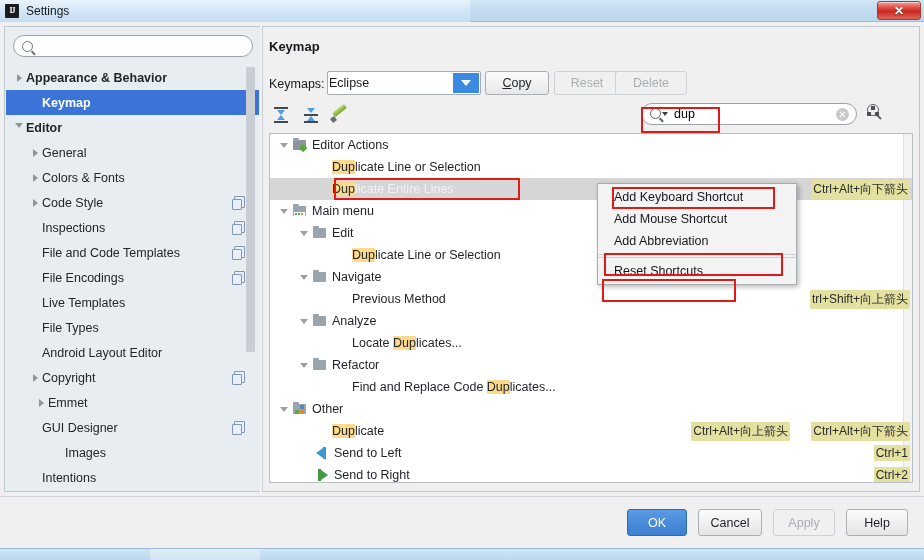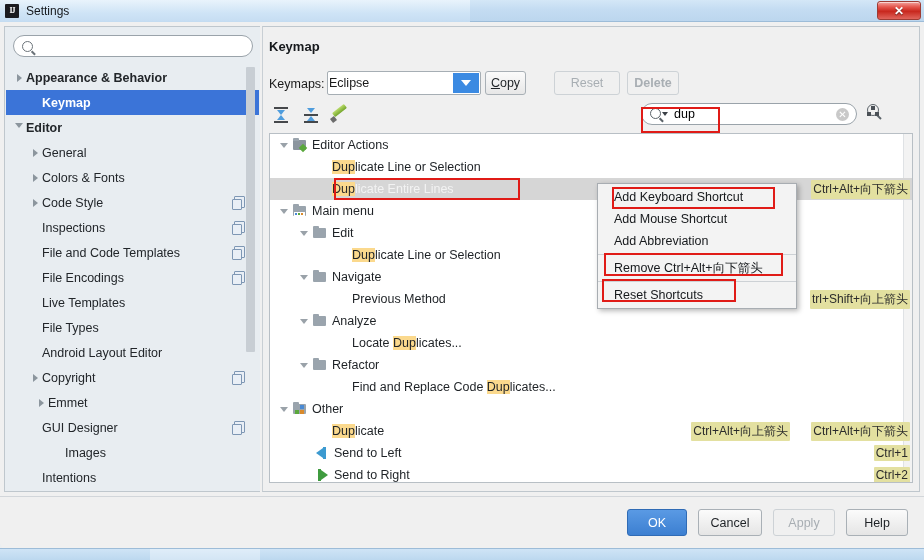--- a/index.html
+++ b/index.html
@@ -177,23 +177,23 @@
   }
   .btn {
     position: absolute; height: 24px;
     background: linear-gradient(to bottom, #fbfbfb, #e7e7e7);
     border: 1px solid #a9b0b6; border-radius: 3px;
     display: flex; align-items: center; justify-content: center;
     font-size: 12.5px; color: #1e2226; cursor: pointer;
   }
   .btn.dis { color: #a8aeb3; background: #f0f0f0; border-color: #cdd2d6; cursor: default; }
   .btn u { text-decoration: underline; }
-  #btn-copy   { left: 222px; top: 44px; width: 41px; align-items: center; }
+  #btn-copy   { left: 222px; top: 44px; width: 64px; align-items: center; }
   #btn-reset  { left: 291px; top: 44px; width: 66px; }
-  #btn-delete { left: 364px; top: 44px; width: 52px; font-weight: bold; }
+  #btn-delete { left: 352px; top: 44px; width: 72px; }
 
   .tbar { position: absolute; left: 8px; top: 78px; display: flex; gap: 10px; }
   .tbtn { width: 20px; height: 20px; position: relative; cursor: pointer; }
 
   
   .ic-exp::before, .ic-exp::after {
     content: ""; position: absolute; left: 3px; width: 14px; height: 2px; background: #45484b;
   }
   .ic-exp::before { top: 2px; }
   .ic-exp::after  { top: 16px; }
@@ -732,21 +732,20 @@
           <span class="sc" style="right: 2px;">Ctrl+2</span>
         </div>
       </div>
   </div>
 
   <div class="ctxmenu" id="ctx-menu">
       <div class="ctxitem">Add Keyboard Shortcut</div>
       <div class="ctxitem">Add Mouse Shortcut</div>
       <div class="ctxitem">Add Abbreviation</div>
       <div class="ctxsep"></div>
-      <div class="ctxitem">Remove Ctrl+Alt+向下箭头</div>
       <div class="ctxsep"></div>
       <div class="ctxitem">Reset Shortcuts</div>
     </div>
 
   <div id="annotation-layer">
       <div class="ann" style="left: 334px; top: 178px; width: 186px; height: 22px; border-color: rgb(224, 27, 23);"></div>
       <div class="ann" style="left: 641px; top: 107px; width: 79px; height: 26px; border-color: rgb(224, 27, 23);"></div>
       <div class="ann" style="left: 612px; top: 187px; width: 163px; height: 22px; border-color: rgb(224, 27, 23);"></div>
       <div class="ann" style="left: 604px; top: 253px; width: 179px; height: 23px; border-color: rgb(224, 27, 23);"></div>
       <div class="ann" style="left: 602px; top: 279px; width: 134px; height: 23px; border-color: rgb(224, 27, 23);"></div>

